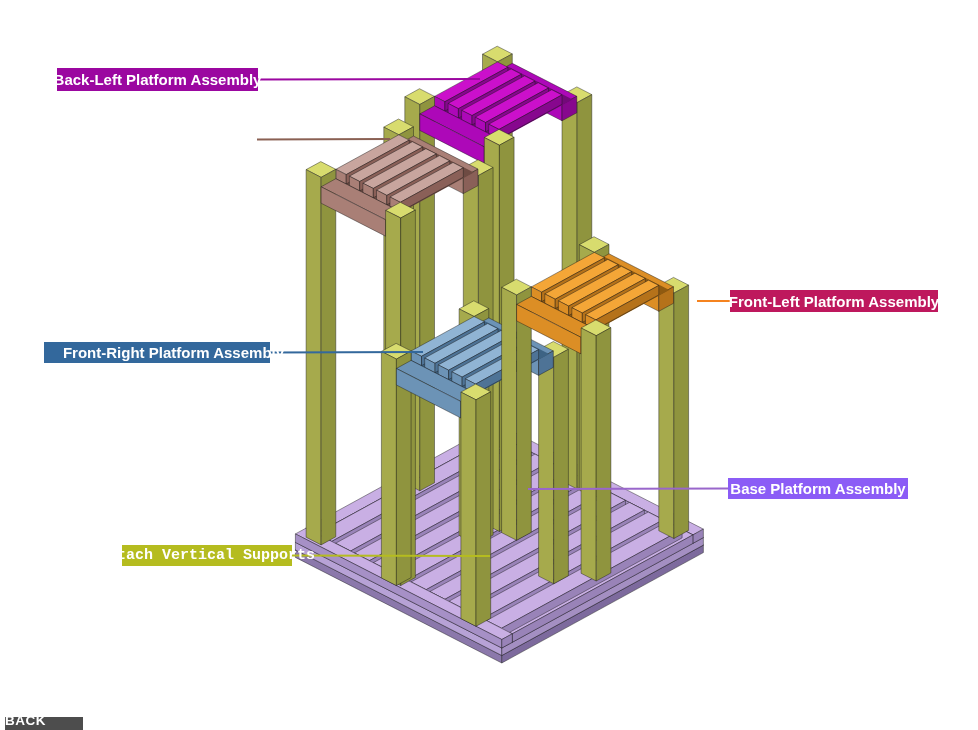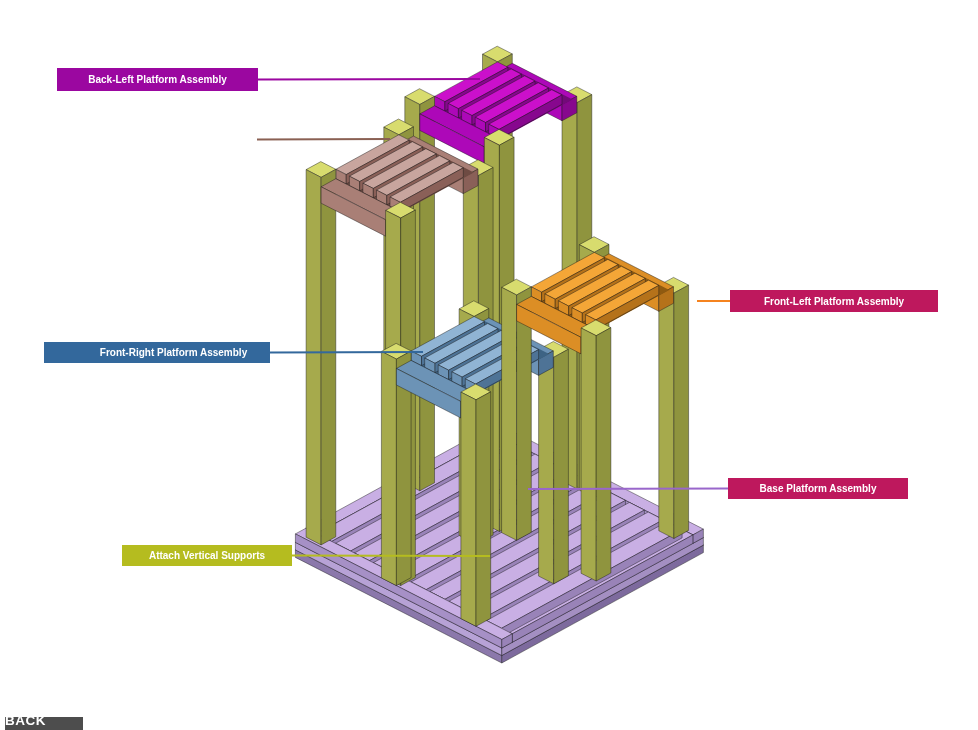--- a/index.html
+++ b/index.html
@@ -1,20 +1,20 @@
 <!DOCTYPE html>
 <html><head>
 <meta charset="utf-8">
 <style>
   html,body{margin:0;padding:0;background:#fff;}
   .canvas{position:relative;width:978px;height:730px;background:#fff;overflow:hidden;
           font-family:"Liberation Sans", sans-serif;}
   #scene{position:absolute;left:0;top:0;}
   .callout{position:absolute;display:flex;align-items:center;justify-content:center;
-           color:#fff;font-weight:bold;font-size:10px;white-space:nowrap;
+           color:#fff;font-weight:bold;font-size:15px;white-space:nowrap;
            box-sizing:border-box;padding:0 6px;}
   .view-tag{position:absolute;display:flex;align-items:center;justify-content:center;
             color:#fff;font-weight:bold;font-size:13.5px;letter-spacing:0.5px;
             box-sizing:border-box;margin-top:15px;}
 </style>
 </head>
 <body>
 
 <div class="canvas">
   <svg id="scene" width="978" height="730" viewBox="0 0 978 730">
@@ -212,23 +212,23 @@
 
   <div class="callout" style="left: 57px; top: 68px; width: 201px; height: 23px; background: rgb(155, 7, 160);">
     <span>Back-Left Platform Assembly</span>
   </div>
   <div class="callout" style="left: 730px; top: 290px; width: 208px; height: 22px; background: #be185d;">
     <span>Front-Left Platform Assembly</span>
   </div>
   <div class="callout" style="left: 44px; top: 342px; width: 226px; height: 21px; background: rgb(51, 104, 156); padding-left: 39px;">
     <span>Front-Right Platform Assembly</span>
   </div>
-  <div class="callout" style="left: 728px; top: 478px; width: 180px; height: 21px; background: #be185d;">
+  <div class="callout" style="left: 728px; top: 478px; width: 180px; height: 21px; background: #8b5cf6;">
     <span>Base Platform Assembly</span>
   </div>
-  <div class="callout" style="left: 122px; top: 545px; width: 170px; height: 21px; background: rgb(181, 188, 31);">
+  <div class="callout" style="left: 122px; top: 545px; width: 170px; height: 21px; background: rgb(181, 188, 31); font-family: Liberation Mono, monospace;">
     <span>Attach Vertical Supports</span>
   </div>
 
   <div class="view-tag" style="left: 5px; top: 702px; width: 78px; height: 21px; background: rgb(77, 77, 77);">
     <span>BACK LEFT</span>
   </div>
 </div>
 
 </body></html>

